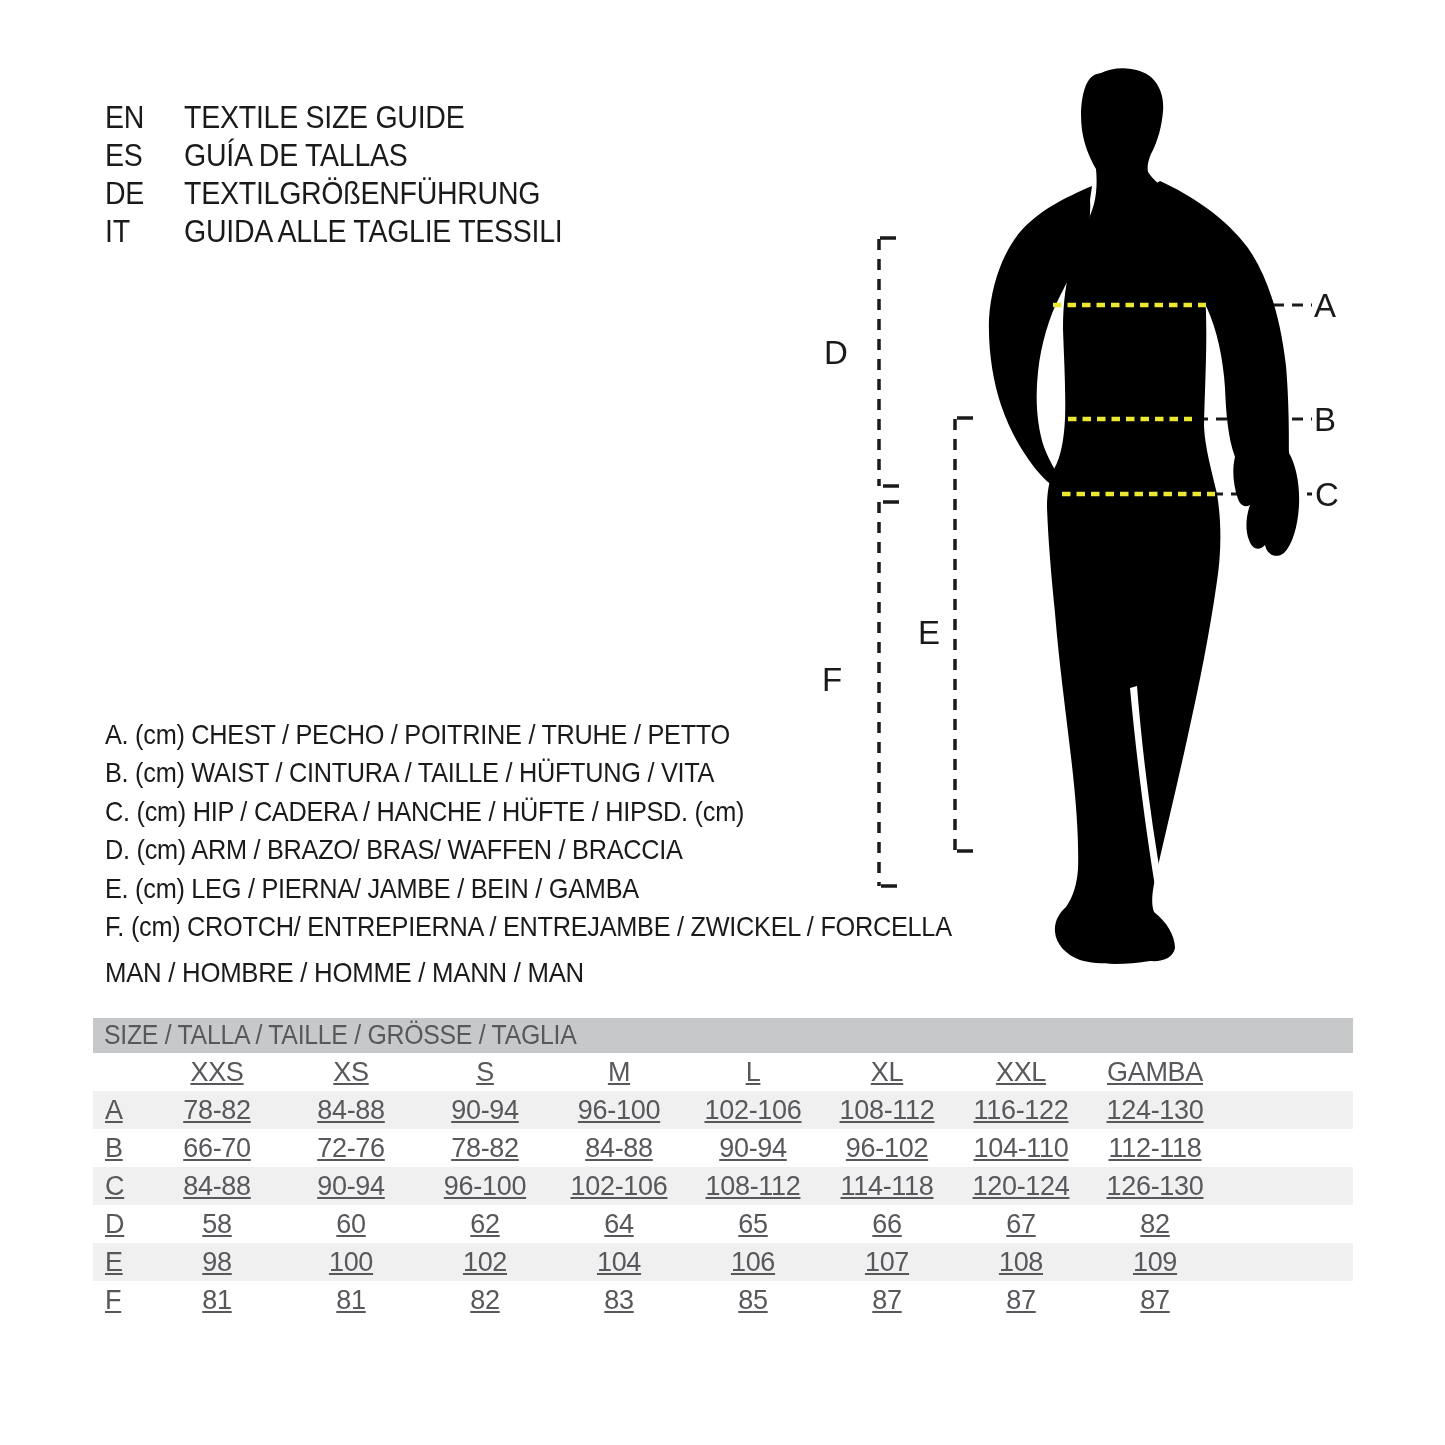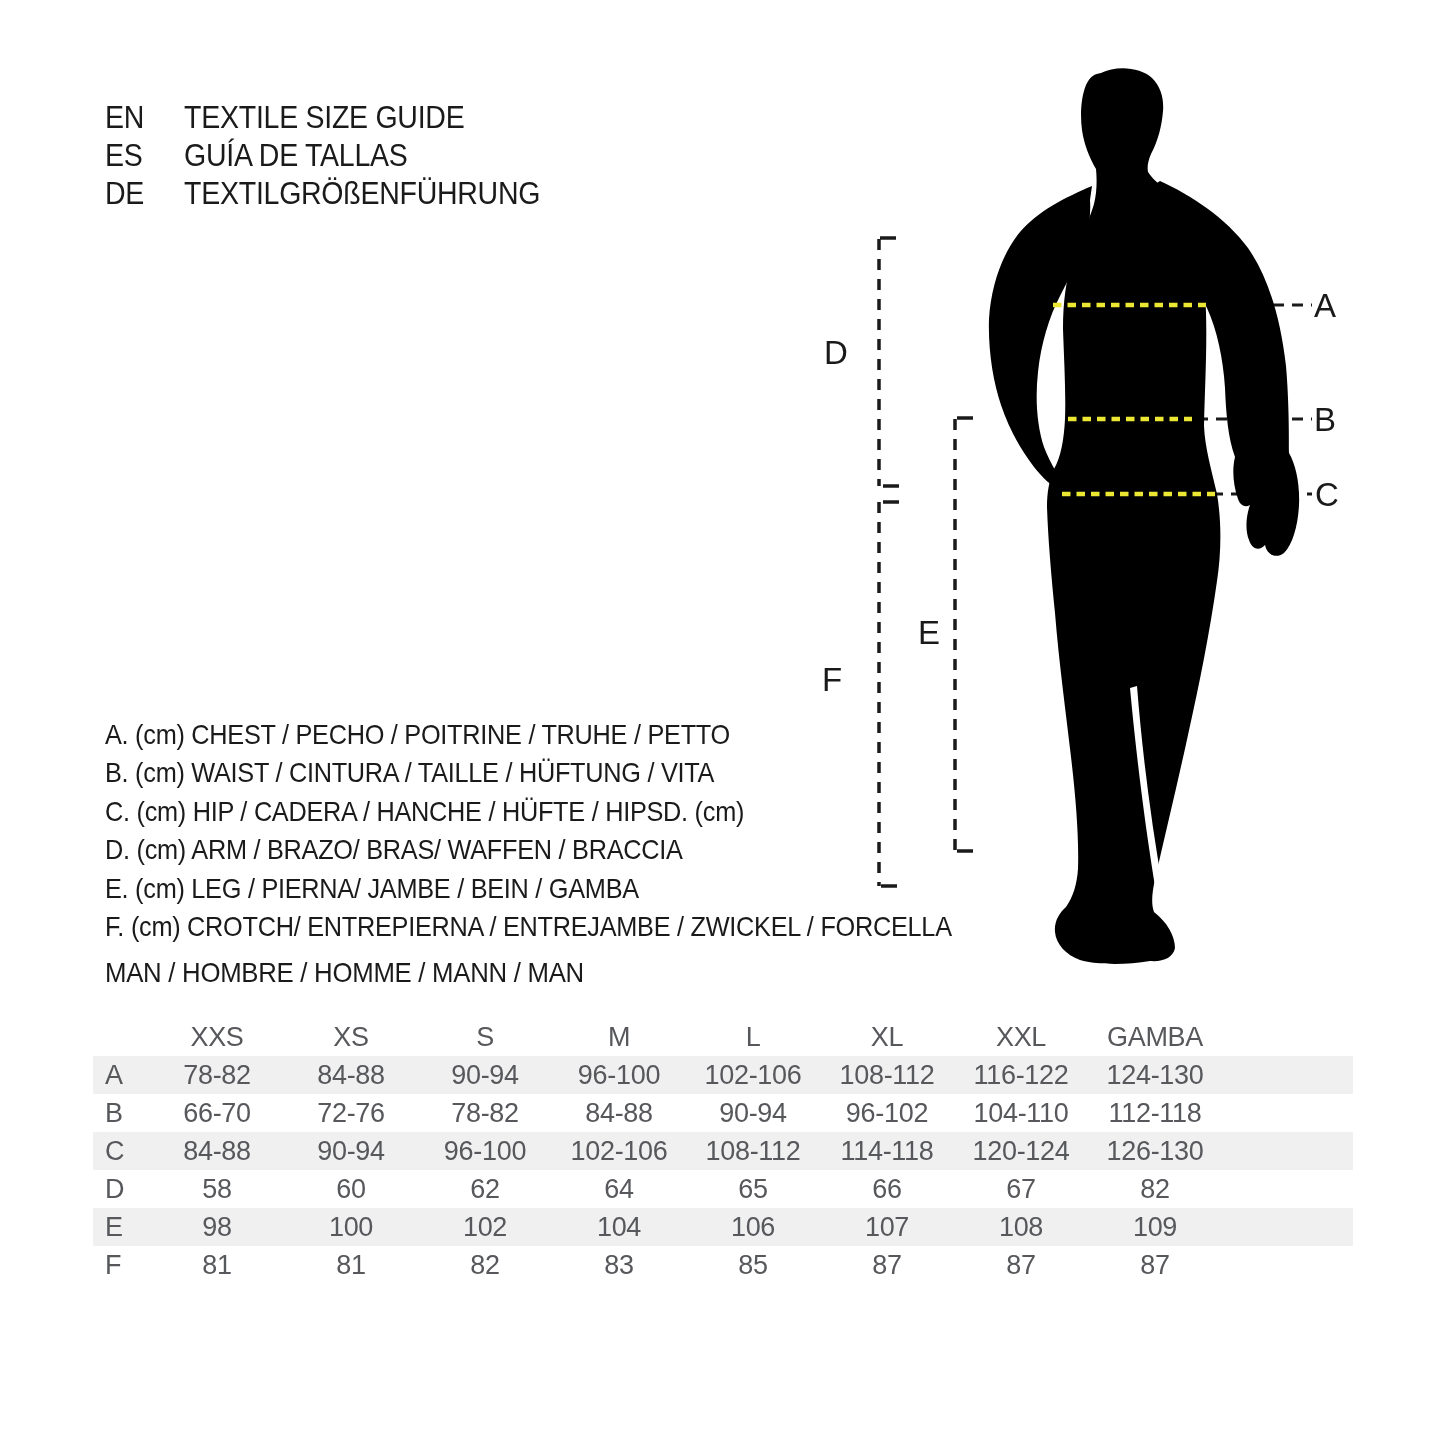--- a/index.html
+++ b/index.html
@@ -26,39 +26,42 @@
   .vdash { stroke:#1a1a1a; stroke-width:3.5px; stroke-dasharray:11 9; fill:none; }
   .tick { stroke:#1a1a1a; stroke-width:3.5px; fill:none; }
   .body-fill { fill:var(--silhouette,#000); stroke:none; }
   .white-fill { fill:#ffffff; stroke:none; }
   .marker-label { font-family:"Liberation Sans", sans-serif; font-size:33px; fill:#1a1a1a; text-anchor:middle; }
 
   
   .size-table { position:absolute; left:93px; top:1018px; width:1260px; }
   .table-title-bar { height:35px; background:var(--table-header-bg,#c7c8ca); display:flex; align-items:center; }
   .table-title { font-size:27px; color:var(--table-text,#57585b); padding-left:11px; }
-  .trow { display:flex; height:38px; align-items:center; font-size:27px; color:var(--table-text,#57585b); letter-spacing:-0.3px; }
+  .trow { display:flex; height:38px; align-items:center; font-size:27px; color:var(--table-text,#57585b); letter-spacing:-0.3px;text-decoration:underline; }
   .trow.alt { background:var(--table-alt-row,#f0f0f1); }
   .cell-label { width:57px; padding-left:12px; box-sizing:border-box; }
   .cell { width:134px; text-align:center; }
 </style>
 </head>
 <body>
 
 <div class="canvas">
 
   <div class="lang-block">
     <div class="lang-row">
       <span class="cond"><span class="lang-code">EN</span><span>TEXTILE SIZE GUIDE</span></span>
     </div>
     <div class="lang-row">
       <span class="cond"><span class="lang-code">ES</span><span>GUÍA DE TALLAS</span></span>
     </div>
     <div class="lang-row">
       <span class="cond"><span class="lang-code">DE</span><span>TEXTILGRÖßENFÜHRUNG</span></span>
+    </div>
+    <div class="lang-row">
+      <span class="cond"><span class="lang-code">IT</span><span>GUIDA ALLE TAGLIE TESSILI</span></span>
     </div>
   </div>
 
   <div class="legend-block">
     <div><span class="cond">A. (cm) CHEST / PECHO / POITRINE / TRUHE / PETTO</span></div>
     <div><span class="cond">B. (cm) WAIST / CINTURA / TAILLE / HÜFTUNG / VITA</span></div>
     <div><span class="cond">C. (cm) HIP / CADERA / HANCHE / HÜFTE / HIPSD. (cm)</span></div>
     <div><span class="cond">D. (cm) ARM / BRAZO/ BRAS/ WAFFEN / BRACCIA</span></div>
     <div><span class="cond">E. (cm) LEG / PIERNA/ JAMBE / BEIN / GAMBA</span></div>
     <div><span class="cond">F. (cm) CROTCH/ ENTREPIERNA / ENTREJAMBE / ZWICKEL / FORCELLA</span></div>
@@ -158,20 +161,23 @@
 
     <text class="marker-label" x="1325" y="317">A</text>
     <text class="marker-label" x="1325" y="431">B</text>
     <text class="marker-label" x="1327" y="506">C</text>
     <text class="marker-label" x="836" y="364">D</text>
     <text class="marker-label" x="929" y="644">E</text>
     <text class="marker-label" x="832" y="691">F</text>
   </svg>
 
   <div class="size-table">
+    <div class="table-title-bar">
+      <span class="table-title"><span class="cond">SIZE / TALLA / TAILLE / GRÖSSE / TAGLIA</span></span>
+    </div>
     <div id="table-rows">
         <div class="trow">
           <span class="cell-label"></span>
           <span class="cell">XXS</span>
           <span class="cell">XS</span>
           <span class="cell">S</span>
           <span class="cell">M</span>
           <span class="cell">L</span>
           <span class="cell">XL</span>
           <span class="cell">XXL</span>

